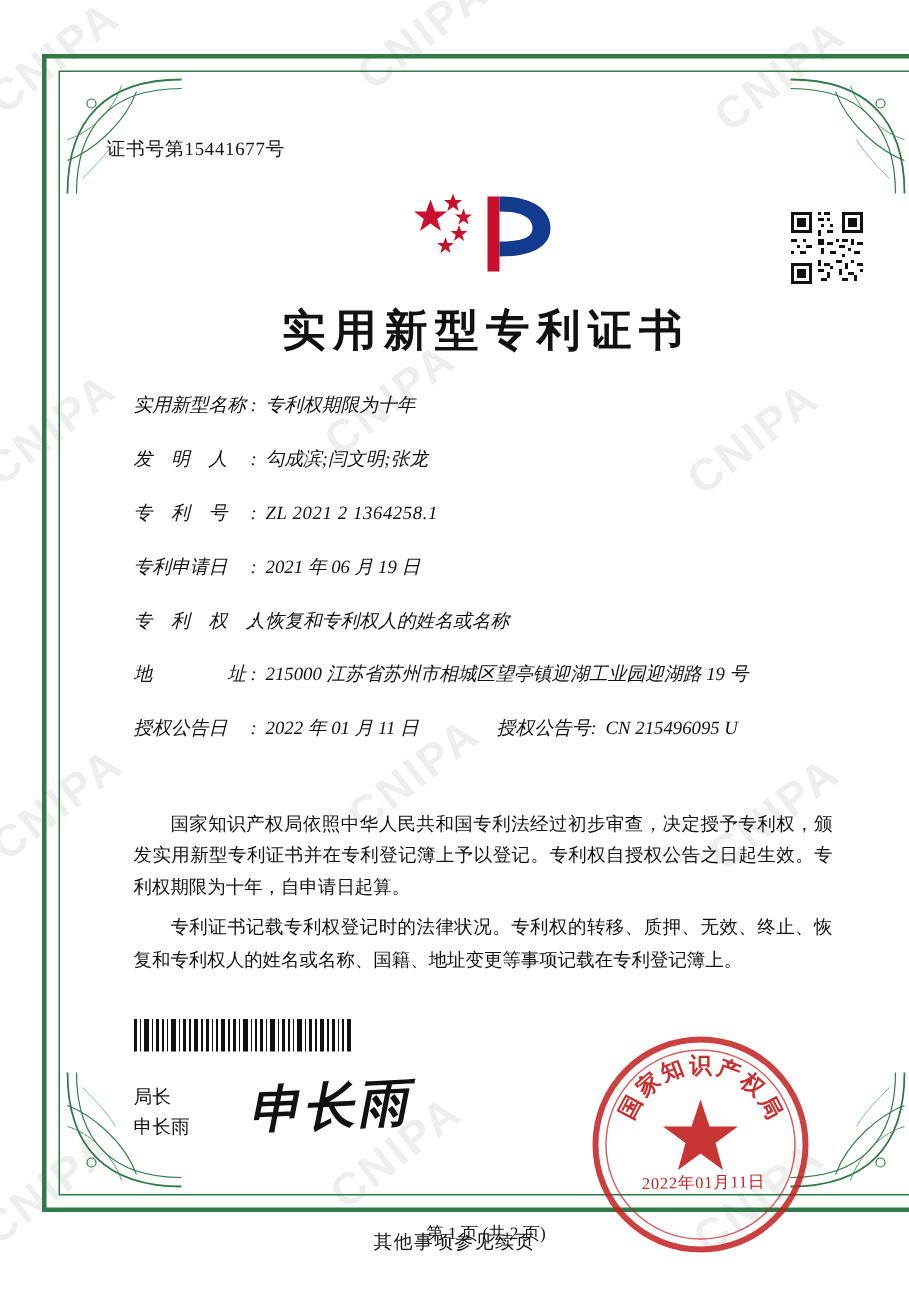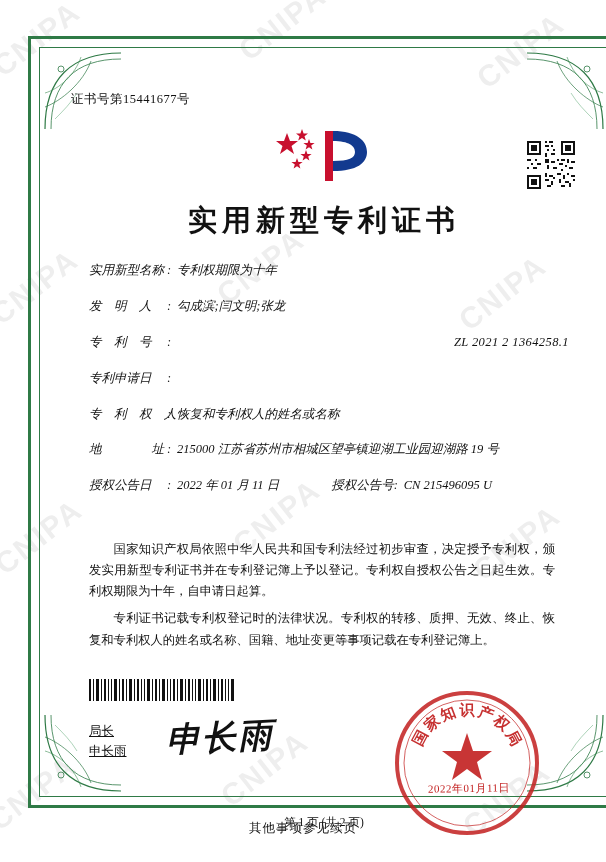--- a/index.html
+++ b/index.html
@@ -152,21 +152,21 @@
     flex: 1 1 auto;
     color: #111;
     word-break: break-all;
   }
   .row-inline .value { flex: 0 0 auto; }
   .second-label {
     margin-left: 52px;
     color: #111;
     white-space: nowrap;
   }
-  .value-mono { font-family: "Liberation Serif", serif; letter-spacing: 0.4px; text-align: right; }
+  .value-mono { font-family: "Liberation Serif", serif; letter-spacing: 0.4px; }
 
   
   .paras {
     position: absolute;
     left: 18px;
     right: 10px;
     top: 448px;
     font-size: 12.3px;
     line-height: 1.72;
     text-align: justify;
@@ -188,21 +188,20 @@
   .barcode svg { display: block; }
 
   
   .sig-block {
     position: absolute;
     left: 18px;
     top: 630px;
     font-size: 12.5px;
     line-height: 1.6;
     color: #111;
-    text-decoration: underline;
   }
   .handwriting {
     position: absolute;
     left: 95px;
     top: 624px;
     font-family: "DejaVu Serif", serif;
     font-size: 34px;
     font-style: italic;
     font-weight: 700;
     letter-spacing: 2px;
@@ -411,20 +410,21 @@
 
       <div class="row">
         <div class="label">专　利　号</div>
         <div class="colon">:</div>
         <div class="value value-mono">ZL 2021 2 1364258.1</div>
       </div>
 
       <div class="row">
         <div class="label">专利申请日</div>
         <div class="colon">:</div>
+        <div class="value">2021 年 06 月 19 日</div>
       </div>
 
       <div class="row">
         <div class="label">专　利　权　人</div>
         <div class="colon">:</div>
         <div class="value">恢复和专利权人的姓名或名称</div>
       </div>
 
       <div class="row">
         <div class="label">地　　　　址</div>

